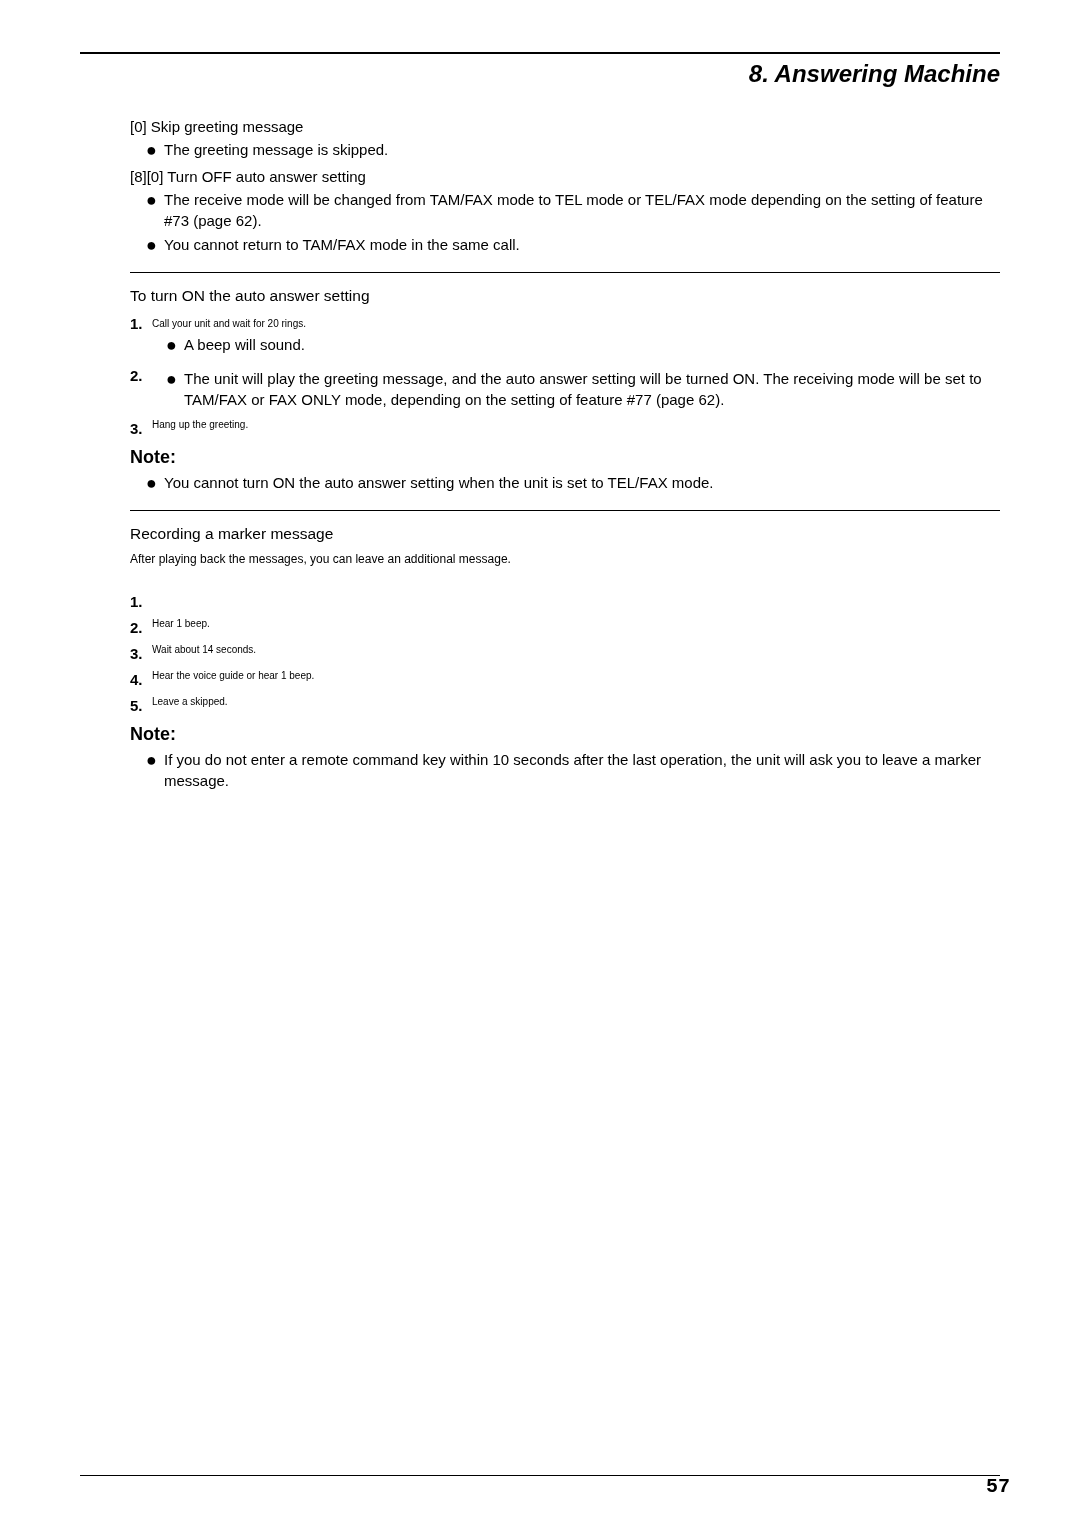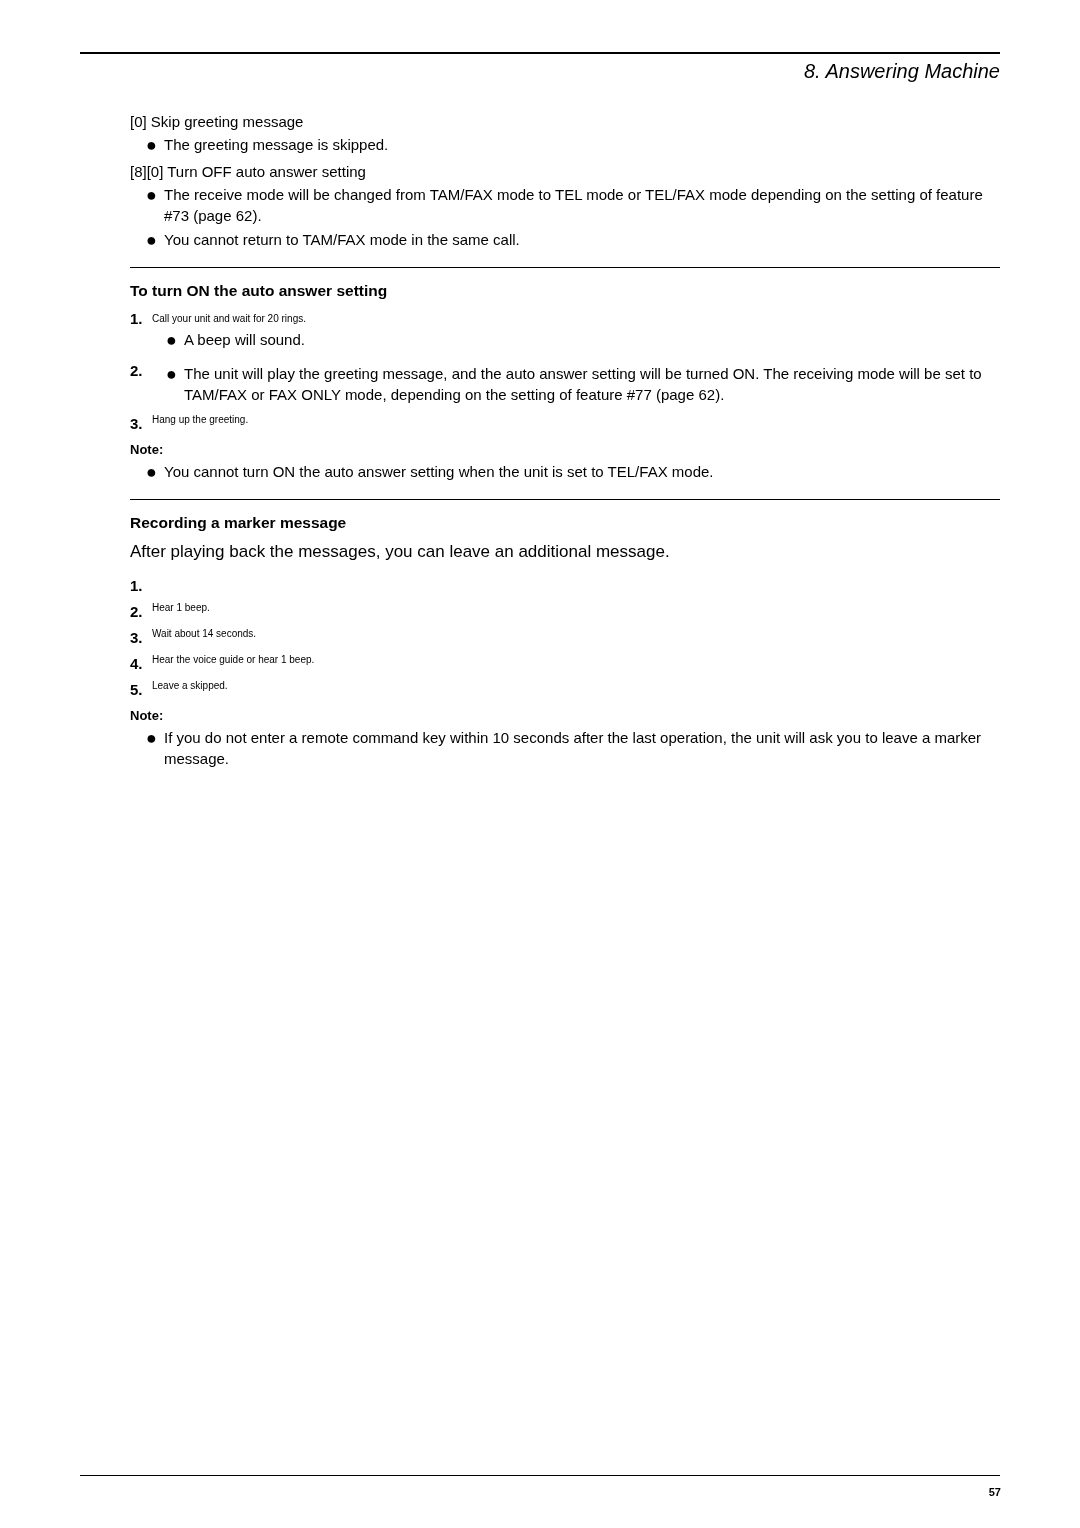--- a/index.html
+++ b/index.html
@@ -37,22 +37,22 @@
     }
 
     
     .page-header {
       display: flex;
       justify-content: flex-end;
       margin-bottom: 30px;
     }
 
     .page-title {
-      font-size: 20px;
-      font-weight: normal;
+      font-size: 24px;
+      font-weight: bold;
       font-style: italic;
     }
 
     
     .content {
       margin-top: 10px;
     }
 
     
     .key-section {
@@ -86,21 +86,21 @@
 
     
     .divider {
       border: none;
       border-top: 1px solid #000;
       margin: 14px 0;
     }
 
     
     .sub-heading {
-      font-weight: bold;
+      font-weight: normal;
       font-size: 15.5px;
       margin-bottom: 8px;
     }
 
     
     .numbered-item {
       display: flex;
       align-items: flex-start;
       margin-bottom: 5px;
     }
@@ -120,41 +120,42 @@
     .sub-bullet {
       display: flex;
       align-items: flex-start;
       margin-left: 14px;
       margin-top: 3px;
       margin-bottom: 3px;
     }
 
     .note-heading {
       font-weight: bold;
-      font-size: 13px;
+      font-size: 18px;
       margin-bottom: 4px;
       margin-top: 6px;
     }
 
     
     .bottom-rule {
       position: absolute;
       bottom: 52px;
       left: 80px;
       right: 80px;
       height: 1.5px;
       background: #000;
     }
 
     .page-number {
       position: absolute;
       bottom: 30px;
-      right: 79px;
-      font-size: 11px;
-      font-weight: bold;
+      right: 70px;
+      font-size: 20px;
+      font-weight: bold;
+      font-family: Liberation Mono, monospace;
     }
   </style>
 </head>
 <body>
 
 <div class="page-container">
 
   <div class="top-rule"></div>
 
   <div class="page-header">
@@ -215,21 +216,21 @@
 
     <div class="note-heading">Note:</div>
     <div class="bullet-item">
       <span class="bullet-dot">●</span>
       <span class="bullet-text">You cannot turn ON the auto answer setting when the unit is set to TEL/FAX mode.</span>
     </div>
 
     <hr class="divider">
 
     <div class="sub-heading">Recording a marker message</div>
-    <div style="margin-bottom:12px; font-size:17px; line-height:1.4;">After playing back the messages, you can leave an additional message.</div>
+    <div style="margin-bottom:24px; font-size:12px; line-height:1.4;">After playing back the messages, you can leave an additional message.</div>
 
     <div class="numbered-item">
       <span class="num-label">1.</span>
     </div>
 
     <div class="numbered-item">
       <span class="num-label">2.</span>
       <span class="num-content">Hear 1 beep.</span>
     </div>
 

